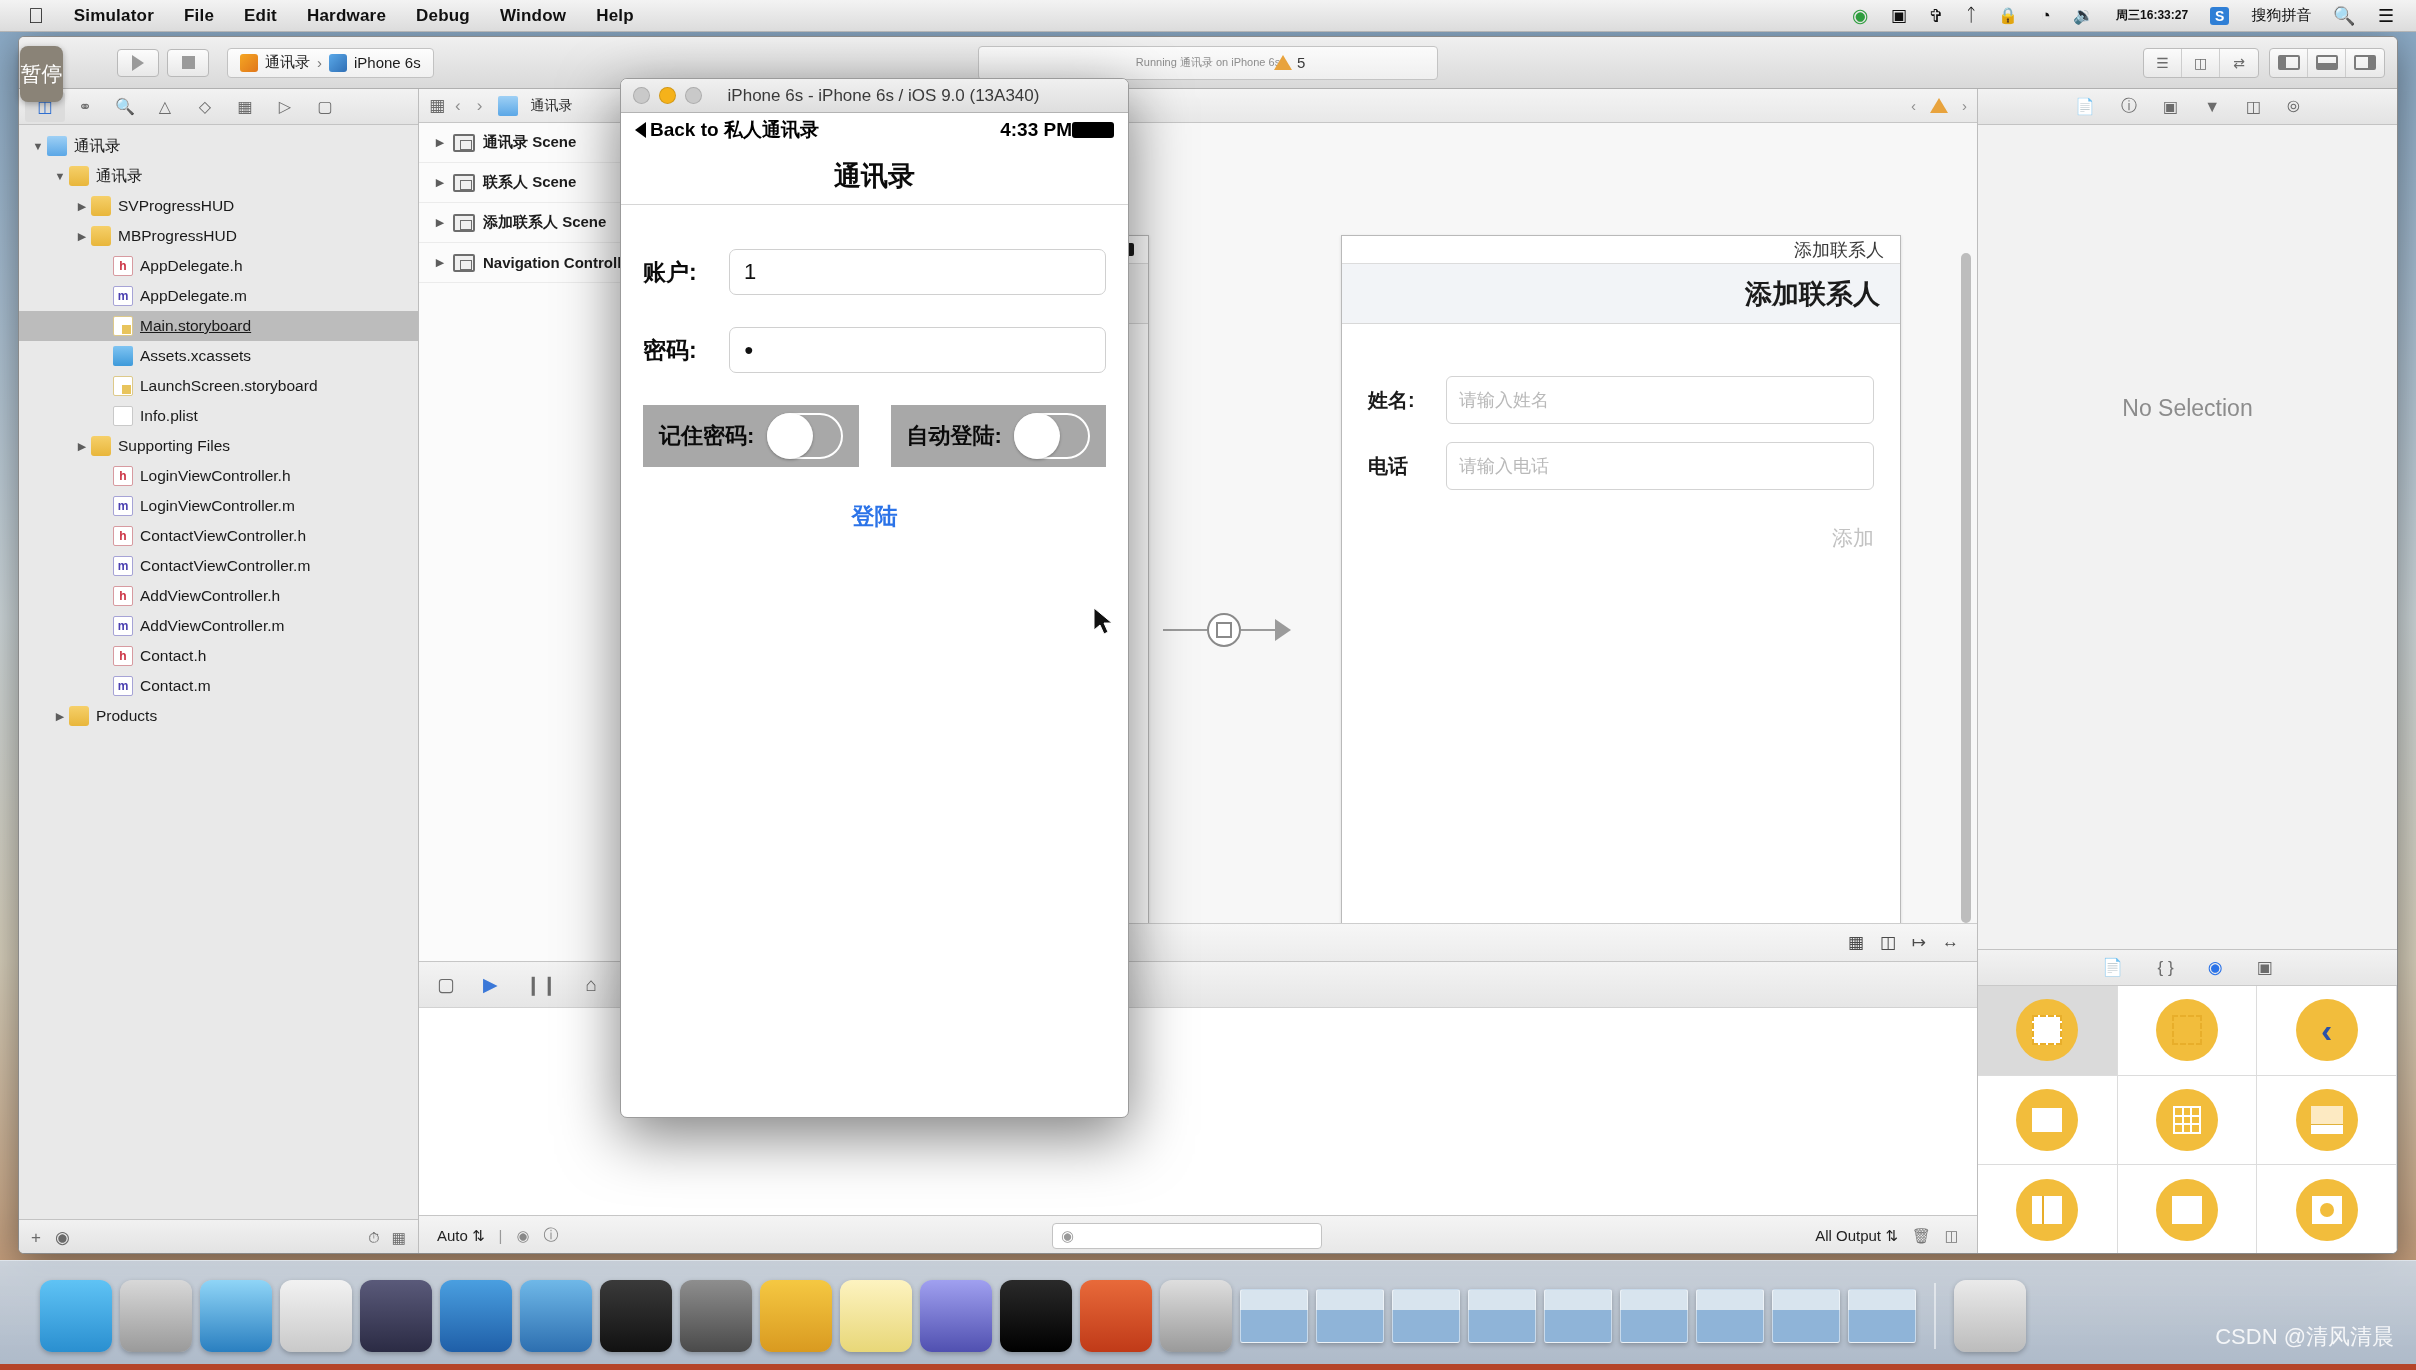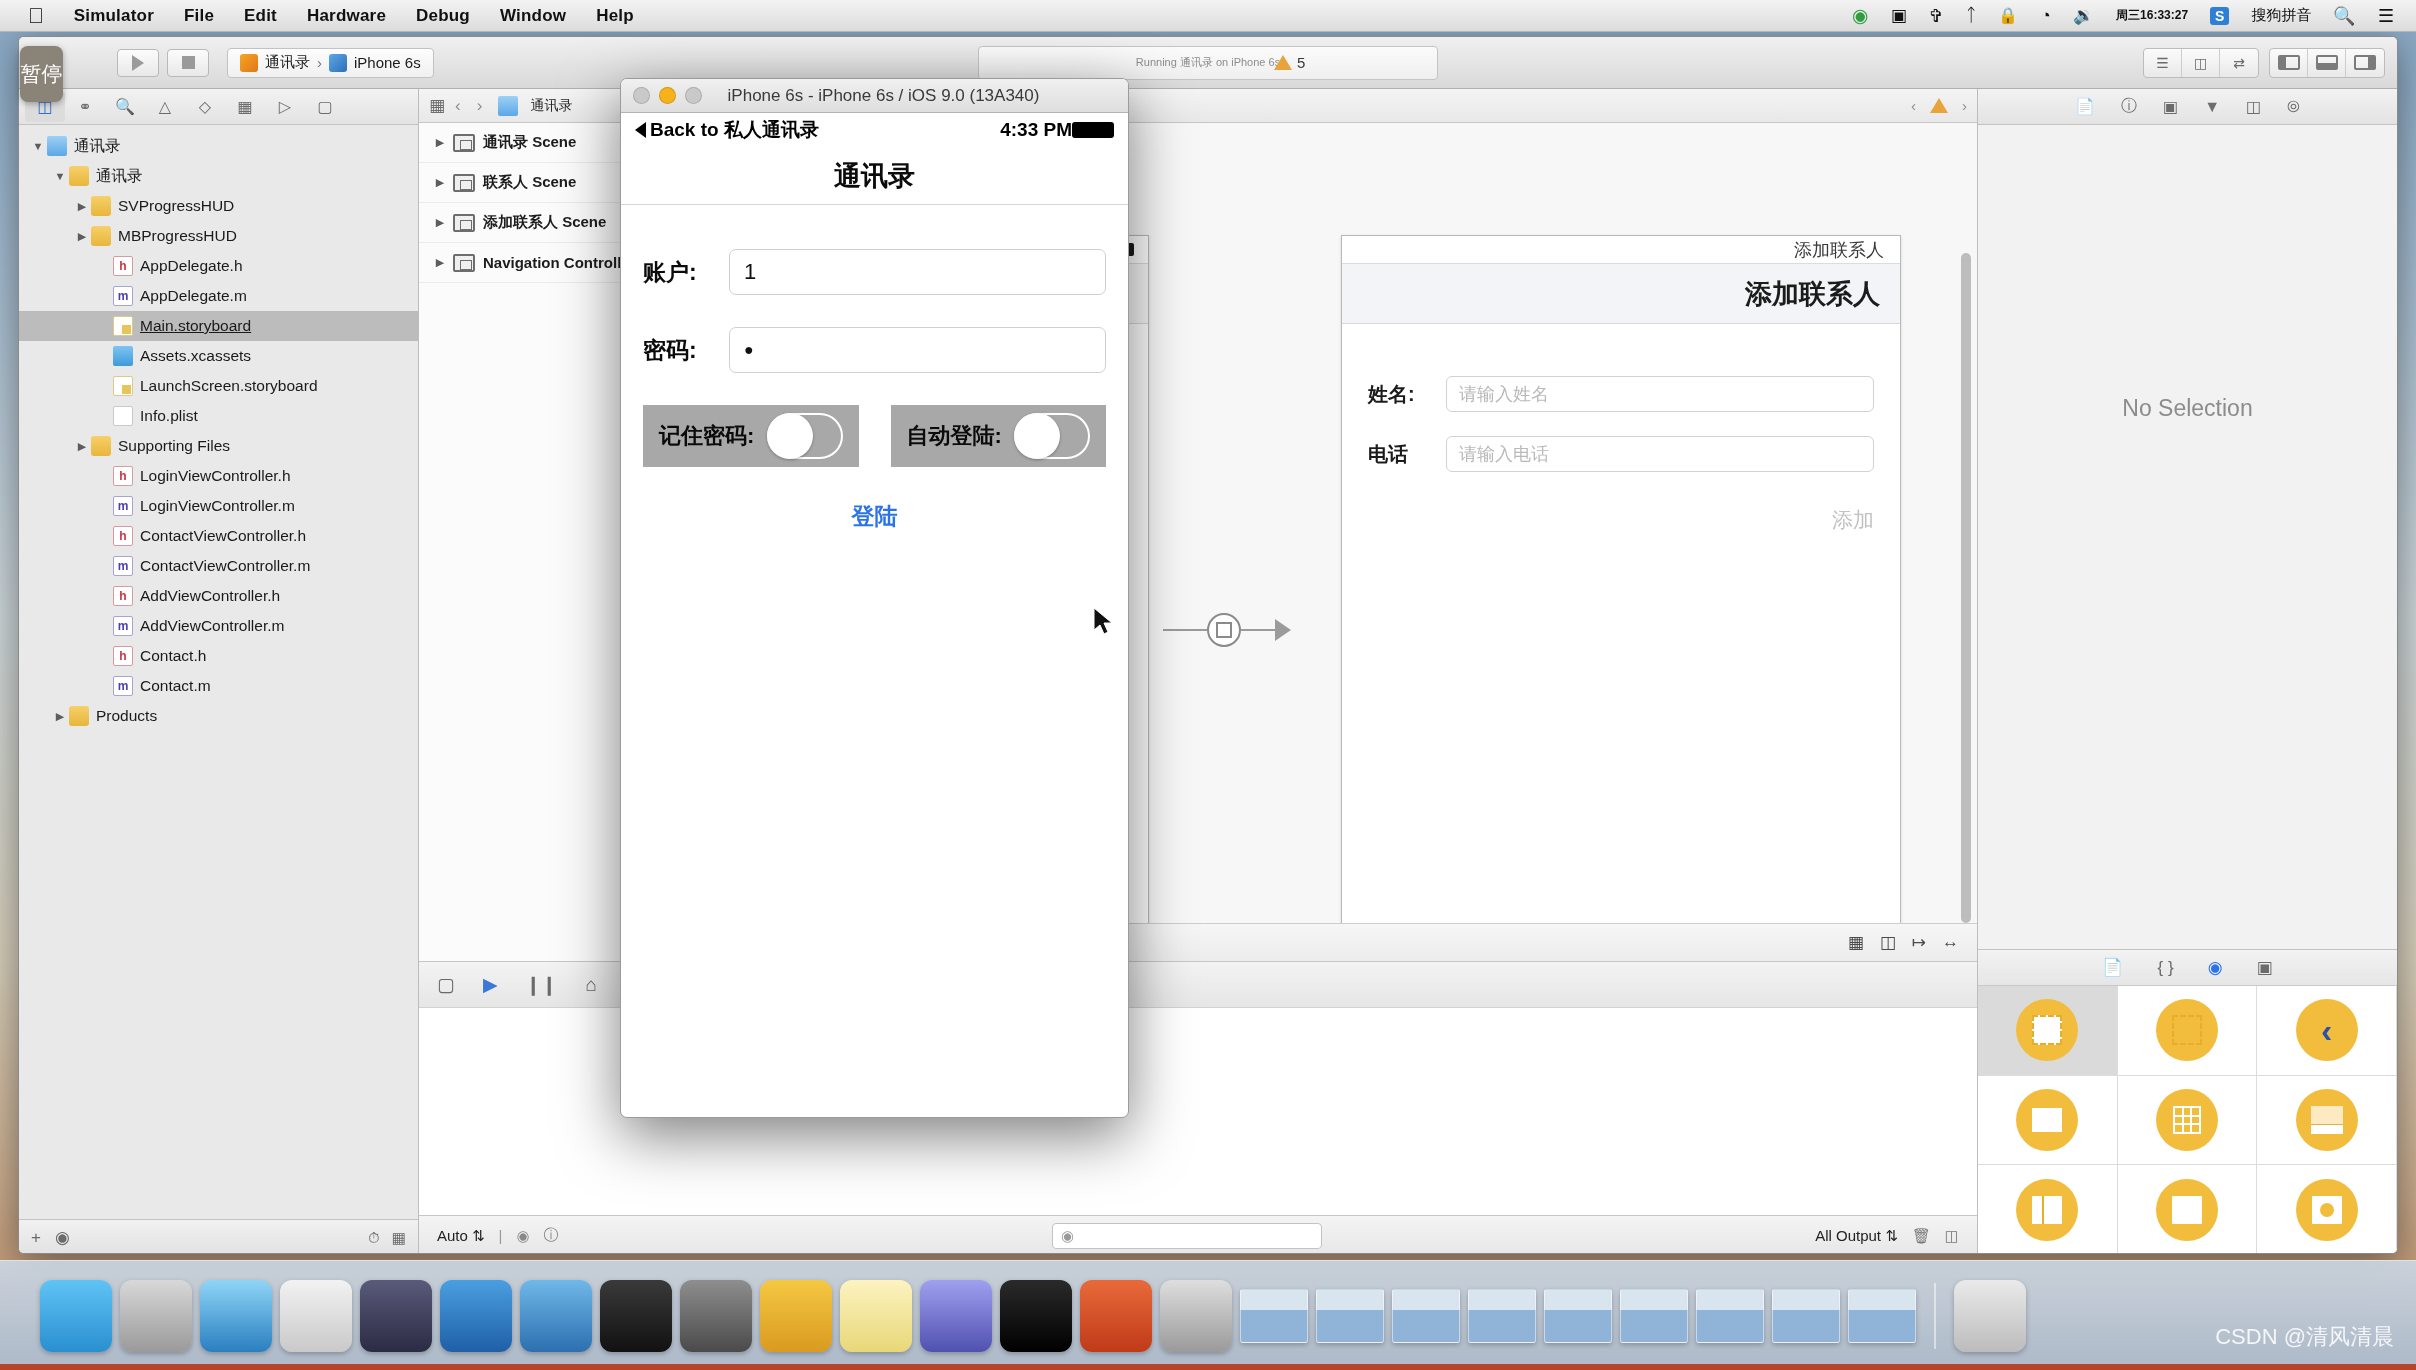--- a/index.html
+++ b/index.html
@@ -134,21 +134,21 @@
   .canvas { flex: 1; position: relative; background: #f7f7f7; overflow: hidden; min-width: 0; }
   .canvas-inner { position: absolute; inset: 0; }
   .device {
     position: absolute; background: #fff; border: 1px solid #b9b9b9;
     box-shadow: 0 1px 3px rgba(0,0,0,.12);
   }
   .dev-statusbar { height: 28px; border-bottom: 1px solid #dcdcdc; display:flex; align-items:center; justify-content: flex-end; padding-right: 14px; }
   .batt { width: 34px; height: 13px; background: #1b1b1b; border-radius: 2px; }
   .dev-nav { height: 60px; background: #f7f7f7; border-bottom: 1px solid #d8d8d8; display:flex; align-items:center; justify-content:center; font-size: 27px; font-weight: bold; color: #1b1b1b; }
   .dev-body { position: relative; }
-  .ios-field { border: 1px solid #d3d3d3; border-radius: 6px; background: #fff; height: 36px; display:flex; align-items:center; padding-left: 12px; color: #b9b9b9; font-size: 18px; }
+  .ios-field { border: 1px solid #d3d3d3; border-radius: 6px; background: #fff; height: 48px; display:flex; align-items:center; padding-left: 12px; color: #b9b9b9; font-size: 18px; }
   .ios-label { font-size: 20px; font-weight: bold; color: #1b1b1b; }
   .canvas-scroll-h { position:absolute; left: 50%; transform: translateX(-50%); bottom: 10px; width: 220px; height: 10px; background: #bdbdbd; border-radius: 5px; }
   .canvas-scroll-v { position:absolute; right: 6px; top: 130px; width: 10px; height: 670px; background: #bdbdbd; border-radius: 5px; }
   .segue { position:absolute; display: flex; align-items: center; color: #8f8f8f; }
   .segue .line { height: 2px; background: #9b9b9b; }
   .segue .circ { width: 34px; height: 34px; border-radius: 50%; border: 2px solid #8a8a8a; display:flex; align-items:center; justify-content:center; background: #fff; }
   .segue .circ .g { width: 16px; height: 16px; border: 2px solid #8a8a8a; }
   .segue .arrow { width:0; height:0; border-left: 16px solid #9b9b9b; border-top: 11px solid transparent; border-bottom: 11px solid transparent; }
   .canvas-bottom { height: 38px; border-top: 1px solid #cdcdcd; background: linear-gradient(180deg,#f6f6f6,#ececec);
     display: flex; align-items: center; padding: 0 18px; font-size: 15px; color: #1d1d1d; }
@@ -496,21 +496,21 @@
               </div>
 
               <div class="device" style="left:652px; top:112px; width:560px; height:760px;">
                 <div class="dev-statusbar" style="justify-content:flex-end;padding-right:16px;">
                   <span style="font-size:18px;color:#3a3a3a;">添加联系人</span>
                 </div>
                 <div class="dev-nav" style="justify-content:flex-end;padding-right:20px;background:#f2f4f7;">
                   <span>添加联系人</span>
                 </div>
                 <div class="dev-body" style="padding:52px 26px 0 26px;">
-                  <div style="display:flex;align-items:center;margin-bottom:24px;">
+                  <div style="display:flex;align-items:center;margin-bottom:18px;">
                     <span class="ios-label" style="width:78px;">姓名:</span>
                     <span class="ios-field" style="flex:1;">请输入姓名</span>
                   </div>
                   <div style="display:flex;align-items:center;">
                     <span class="ios-label" style="width:78px;">电话</span>
                     <span class="ios-field" style="flex:1;">请输入电话</span>
                   </div>
                   <div style="text-align:right;margin-top:34px;color:#c2c2c2;font-size:21px;">添加</div>
                 </div>
               </div>

